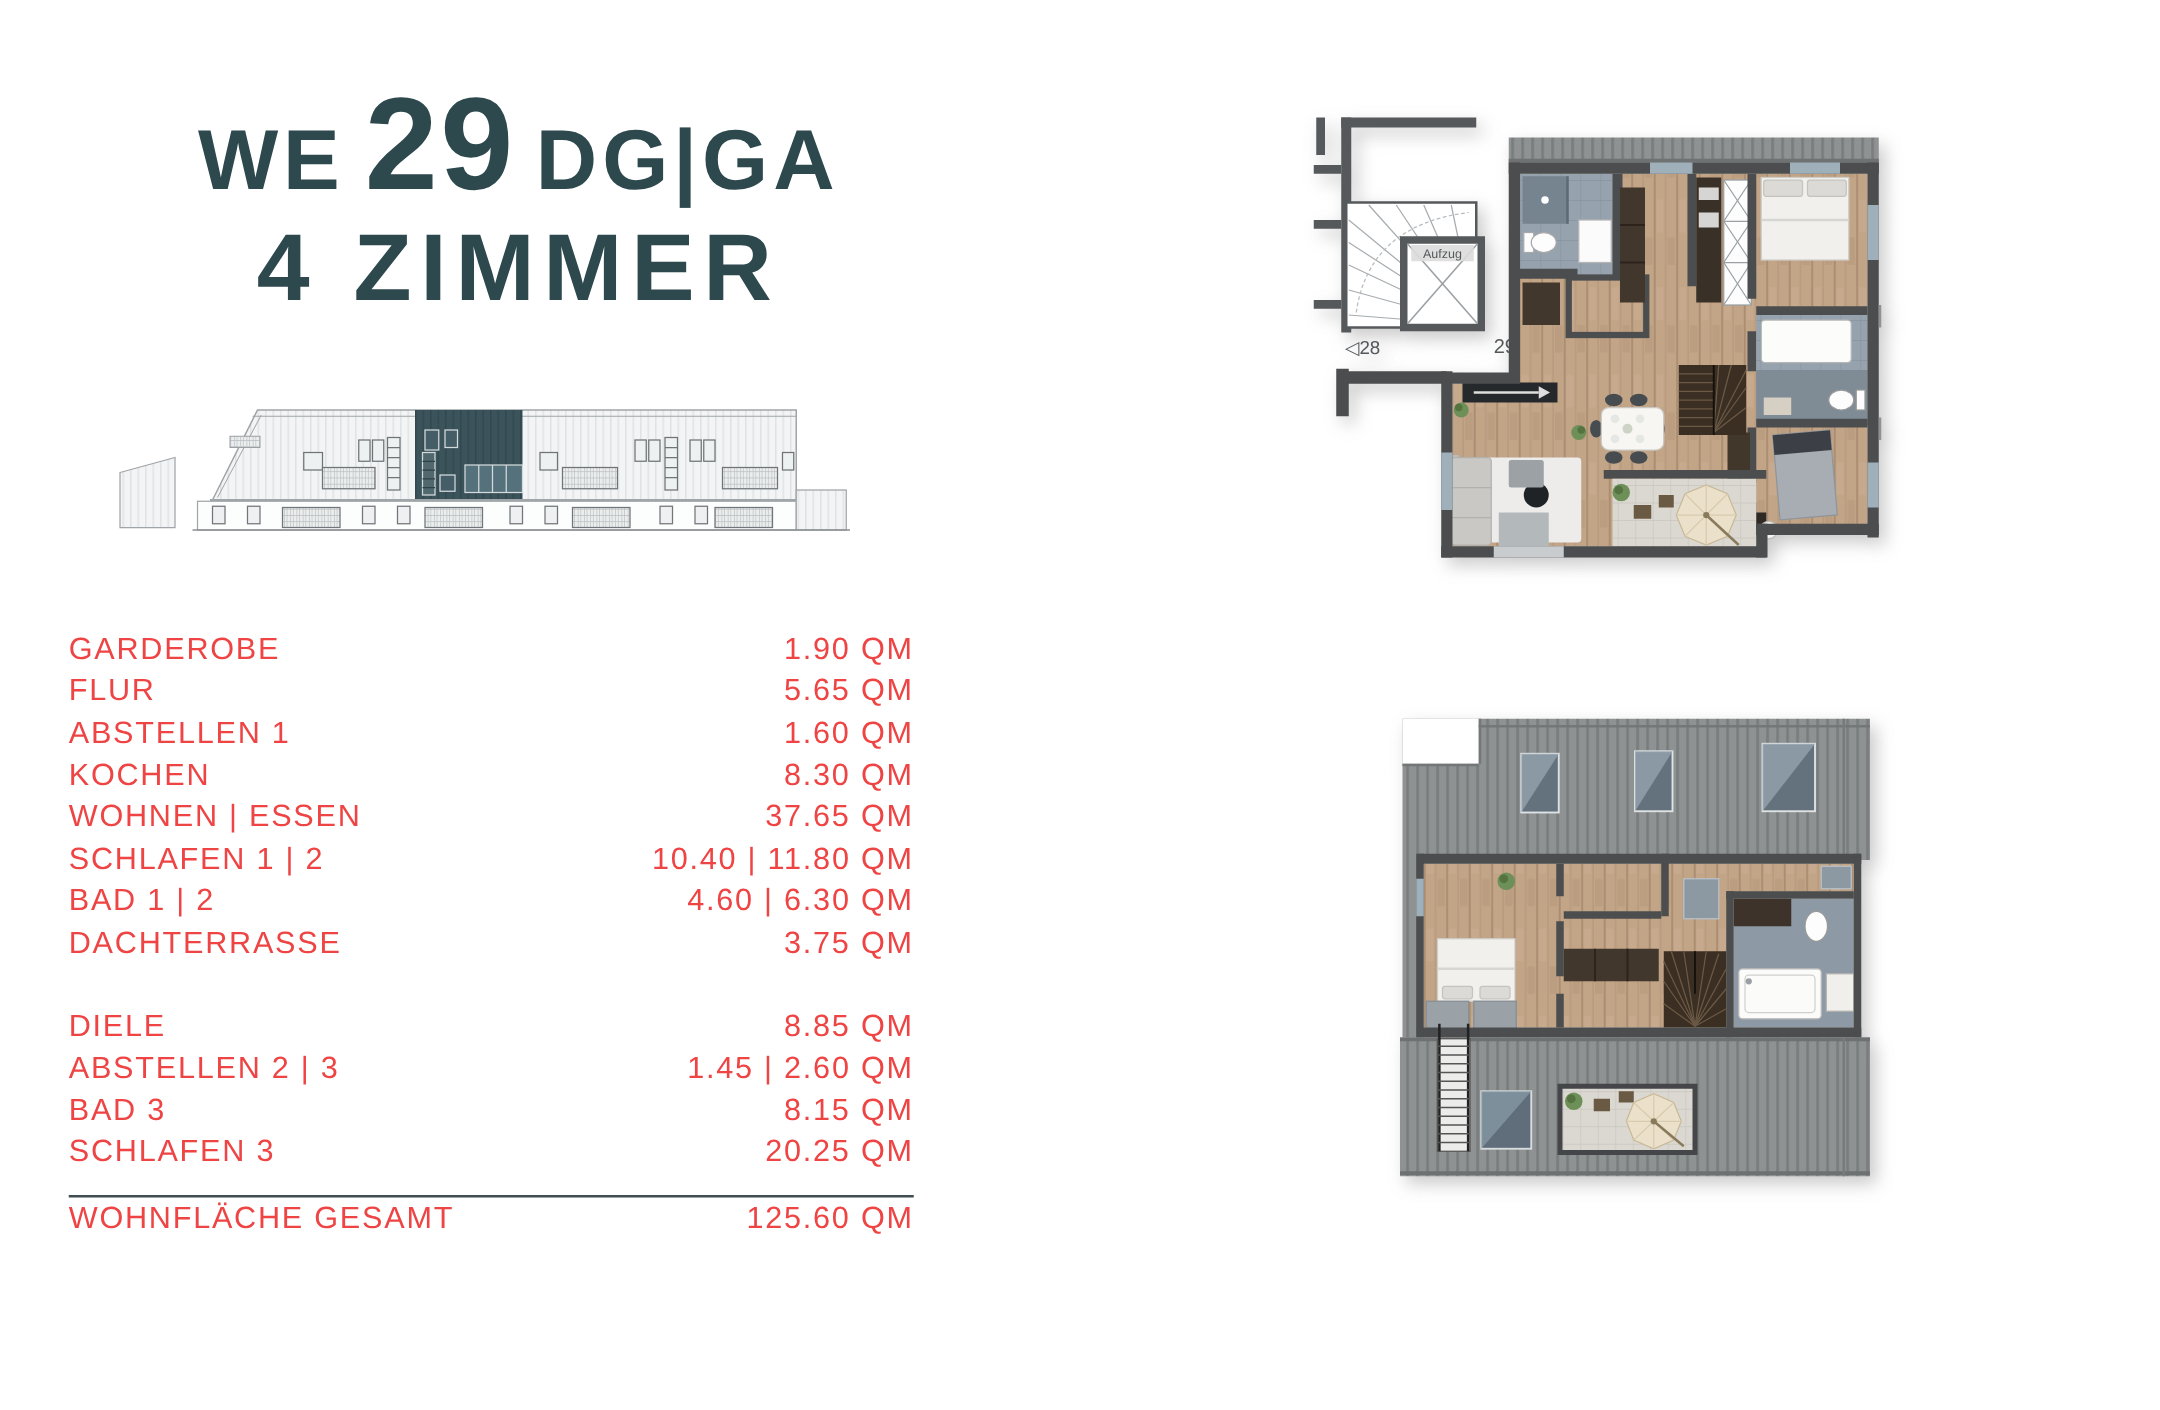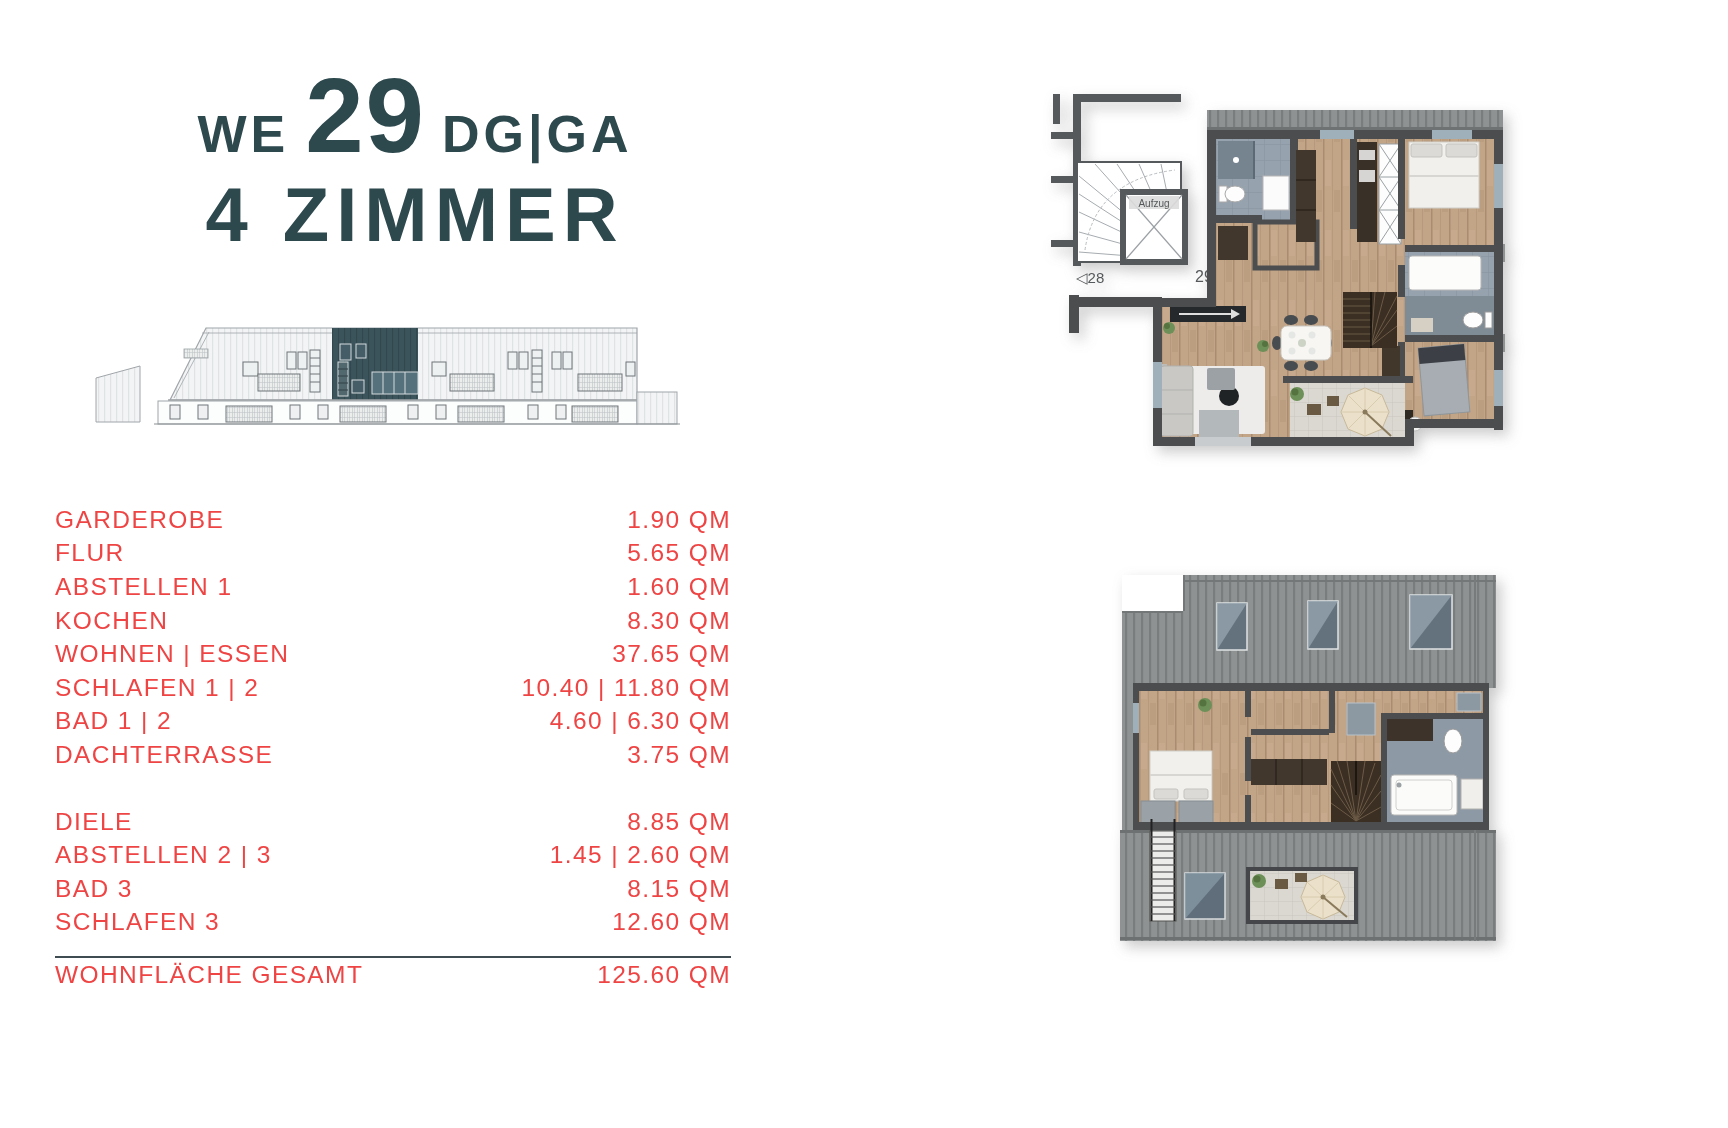--- a/index.html
+++ b/index.html
@@ -1,21 +1,21 @@
 <!DOCTYPE html>
 <html><head>
 <meta charset="utf-8">
 <style>
   html,body{margin:0;padding:0;background:#ffffff;}
   .page{position:relative;width:1728px;height:1128px;background:#ffffff;overflow:hidden;
         font-family:"Liberation Sans",sans-serif;color:#3a474c;}
   
   .title-block{position:absolute;left:95px;top:63px;width:640px;text-align:center;color:#2d494e;}
   .title-line1{display:flex;justify-content:center;align-items:baseline;gap:16px;line-height:1;}
-  .title-line1 .t-small{font-size:52px;font-weight:700;letter-spacing:4px;}
+  .title-line1 .t-small{font-size:68px;font-weight:700;letter-spacing:4px;}
   .title-line1 .t-big{font-size:105px;font-weight:700;letter-spacing:2px;}
   .title-line2{margin-top:9px;font-size:76px;font-weight:700;letter-spacing:7px;line-height:1;}
   
   .elevation{position:absolute;left:90px;top:302px;width:595px;height:125px;}
   
   .room-table{position:absolute;left:55px;top:503px;width:676px;font-size:24.5px;
               font-weight:500;letter-spacing:1.4px;color:#ef4444;}
   .rrow{display:flex;align-items:center;height:33.6px;}
   .rlabel{flex:1;text-align:left;}
   .rvalue{text-align:right;white-space:nowrap;}
@@ -182,21 +182,21 @@
       <div class="rrow">
         <span class="rlabel">ABSTELLEN 2 | 3</span>
         <span class="rvalue">1.45 | 2.60 QM</span>
       </div>
       <div class="rrow">
         <span class="rlabel">BAD 3</span>
         <span class="rvalue">8.15 QM</span>
       </div>
       <div class="rrow">
         <span class="rlabel">SCHLAFEN 3</span>
-        <span class="rvalue">12.60 QM</span>
+        <span class="rvalue">20.25 QM</span>
       </div>
     </div>
     <div class="tdivider"></div>
     <div class="trow">
       <span class="rlabel">WOHNFLÄCHE GESAMT</span>
       <span class="rvalue">125.60 QM</span>
     </div>
   </div>
 
   <div class="plan plan-upper">

